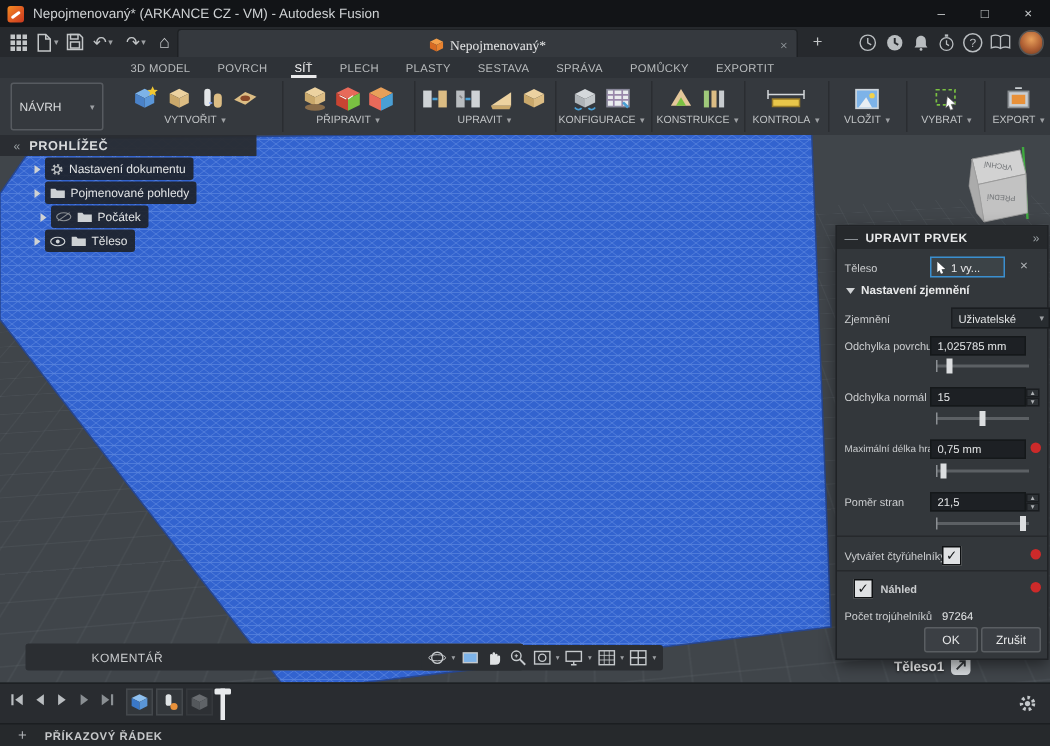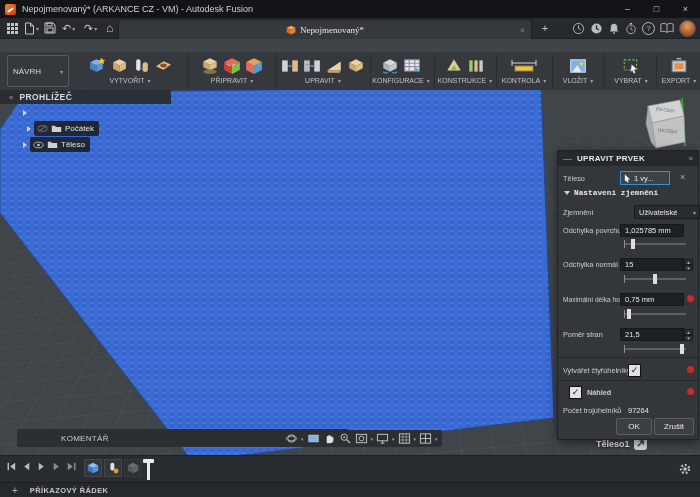--- a/index.html
+++ b/index.html
@@ -98,21 +98,21 @@
   .dd .caret{margin-left:auto;}
   .spin{position:absolute;left:126px;top:1px;display:flex;flex-direction:column;width:9px;height:12px;}
   .spin span{height:6px;font-size:5px;color:#aeb1b4;display:flex;align-items:center;justify-content:center;background:#2e3236;border:1px solid #1a1d20;box-sizing:border-box;}
   .slider{position:absolute;left:66px;top:7px;width:62px;height:2px;background:#5c6064;}
   .slider .tick{position:absolute;left:0;top:-3px;width:1px;height:8px;background:#8b8f93;}
   .slider .handle{position:absolute;top:-4px;width:4px;height:10px;background:#dcdee0;margin-left:-2px;}
   .reddot{position:absolute;left:129px;width:7px;height:7px;border-radius:50%;background:#cc2a2a;}
   .checkbox{width:11px;height:11px;background:#dfe1e3;border:1px solid #0f1113;display:flex;align-items:center;justify-content:center;
       font-size:9px;color:#15181a;font-weight:bold;}
   .sect{position:absolute;left:0;width:140px;display:flex;align-items:center;gap:4px;}
-  .sect .stitle{font-size:7.8px;font-weight:bold;color:#e8e9ea;font-family:Liberation Mono, monospace;}
+  .sect .stitle{font-size:7.8px;font-weight:bold;color:#e8e9ea;}
   .sect .tri2{width:0;height:0;border-top:4px solid #cfd2d4;border-left:3px solid transparent;border-right:3px solid transparent;margin-left:6px;}
   .hr{position:absolute;left:0;width:140px;height:1px;background:#26292c;}
   .dbtn{position:absolute;height:15px;border:1px solid #5a5e62;border-radius:2px;background:#3b3f44;
       color:#e8e9ea;font-size:8px;display:flex;align-items:center;justify-content:center;}
   .sel-btn{position:absolute;left:62px;top:1px;width:50px;height:14px;border:1px solid #3a8fd0;background:#3c4347;
       display:flex;align-items:center;gap:3px;padding-left:3px;box-sizing:border-box;color:#e8e9ea;font-size:7.5px;}
   .sel-x{position:absolute;left:122px;top:2px;color:#aeb1b4;font-size:9px;}
 
   
   .timeline{left:0;top:455px;width:700px;height:27px;background:#292c30;border-top:1px solid #1d2023;}
@@ -230,20 +230,31 @@
       <div>
           <svg width="14" height="12" viewBox="0 0 16 13">
             <path d="M1 2c2.5-1 5-1 7 .5 2-1.5 4.5-1.5 7-.5v9c-2.5-1-5-1-7 .5-2-1.5-4.5-1.5-7-.5z" fill="none" stroke="#b9bdc0"></path>
             <path d="M8 2.5v9" stroke="#b9bdc0"></path>
           </svg>
         </div>
       <div class="avatar"></div>
     </div>
   </div>
 
+  <div class="abs ribtabs">
+    <div class="ribtab">3D MODEL</div>
+    <div class="ribtab">POVRCH</div>
+    <div class="ribtab active">SÍŤ</div>
+    <div class="ribtab">PLECH</div>
+    <div class="ribtab">PLASTY</div>
+    <div class="ribtab">SESTAVA</div>
+    <div class="ribtab">SPRÁVA</div>
+    <div class="ribtab">POMŮCKY</div>
+    <div class="ribtab">EXPORTIT</div>
+  </div>
 
   <div class="abs ribbon">
     <div class="navrh-btn">
       <span>NÁVRH</span>
         <span class="caret">▾</span>
     </div>
 
     <div class="rgroup first" style="left:74px;width:112px">
       <div class="ricons">
         <div class="tile">
@@ -563,20 +574,36 @@
 
   <div class="abs browser">
     <div class="br-header">
       <span class="br-chev">«</span>
       <span class="br-title">PROHLÍŽEČ</span>
     </div>
 
 
     <div class="tree-row" style="padding-left:20px">
       <span class="tri"></span>
+      <div class="pill">
+        <svg width="10" height="10" viewBox="0 0 14 14">
+            <circle cx="7" cy="7" r="4" fill="none" stroke="#b9bdc0" stroke-width="2.4" stroke-dasharray="1.8 1.9"></circle>
+            <circle cx="7" cy="7" r="2.6" fill="none" stroke="#b9bdc0" stroke-width="1.2"></circle>
+          </svg>
+        <span class="t">Nastavení dokumentu</span>
+      </div>
+    </div>
+    <div class="tree-row" style="padding-left:20px">
+      <span class="tri"></span>
+      <div class="pill">
+        <svg width="11" height="9" viewBox="0 0 14 11">
+            <path d="M1 2h4l1.2 1.5H13V10H1z" fill="#cdd1d4"></path>
+          </svg>
+        <span class="t">Pojmenované pohledy</span>
+      </div>
     </div>
     <div class="tree-row" style="padding-left:24px">
       <span class="tri"></span>
       <div class="pill">
         <svg width="11" height="9" viewBox="0 0 14 9">
             <ellipse cx="7" cy="4.5" rx="6" ry="3.4" fill="none" stroke="#8a8f93"></ellipse>
             <path d="M2 8L12 1" stroke="#8a8f93"></path>
           </svg>
         <svg width="11" height="9" viewBox="0 0 14 11">
             <path d="M1 2h4l1.2 1.5H13V10H1z" fill="#cdd1d4"></path>

